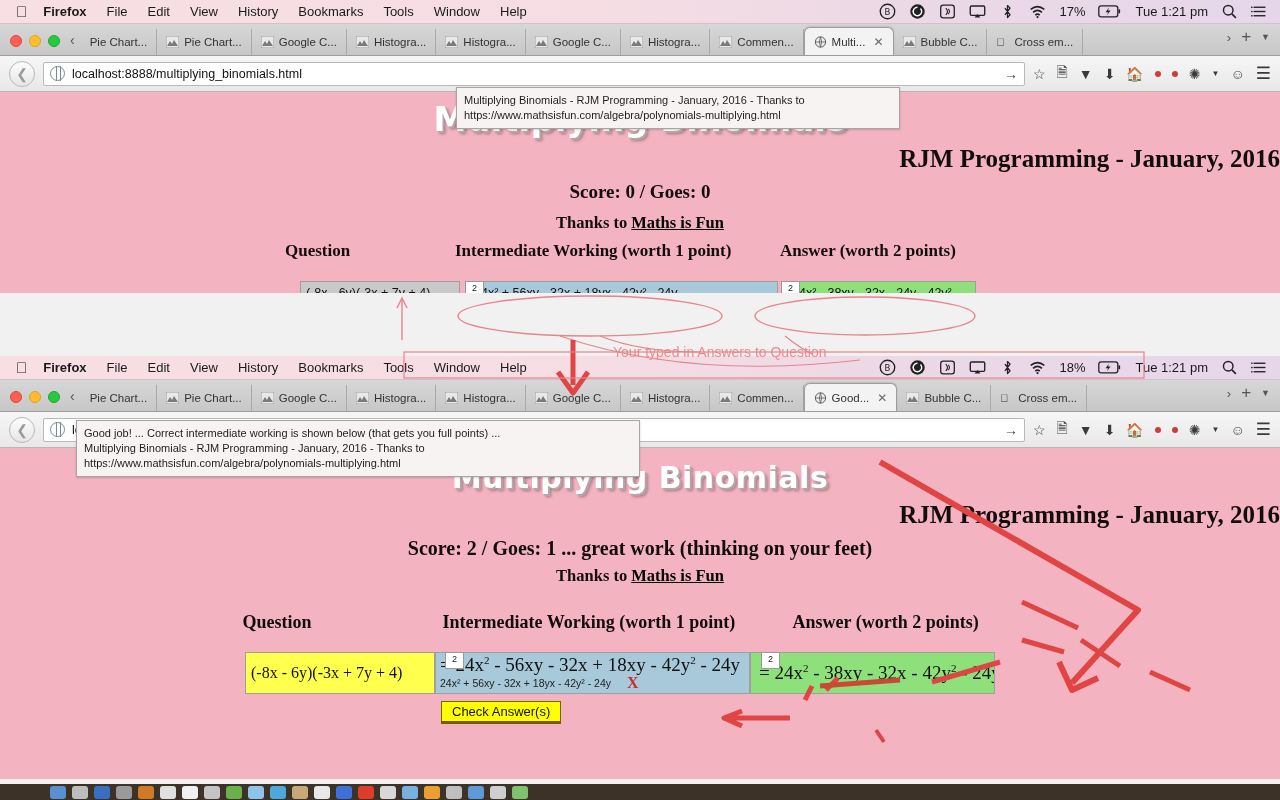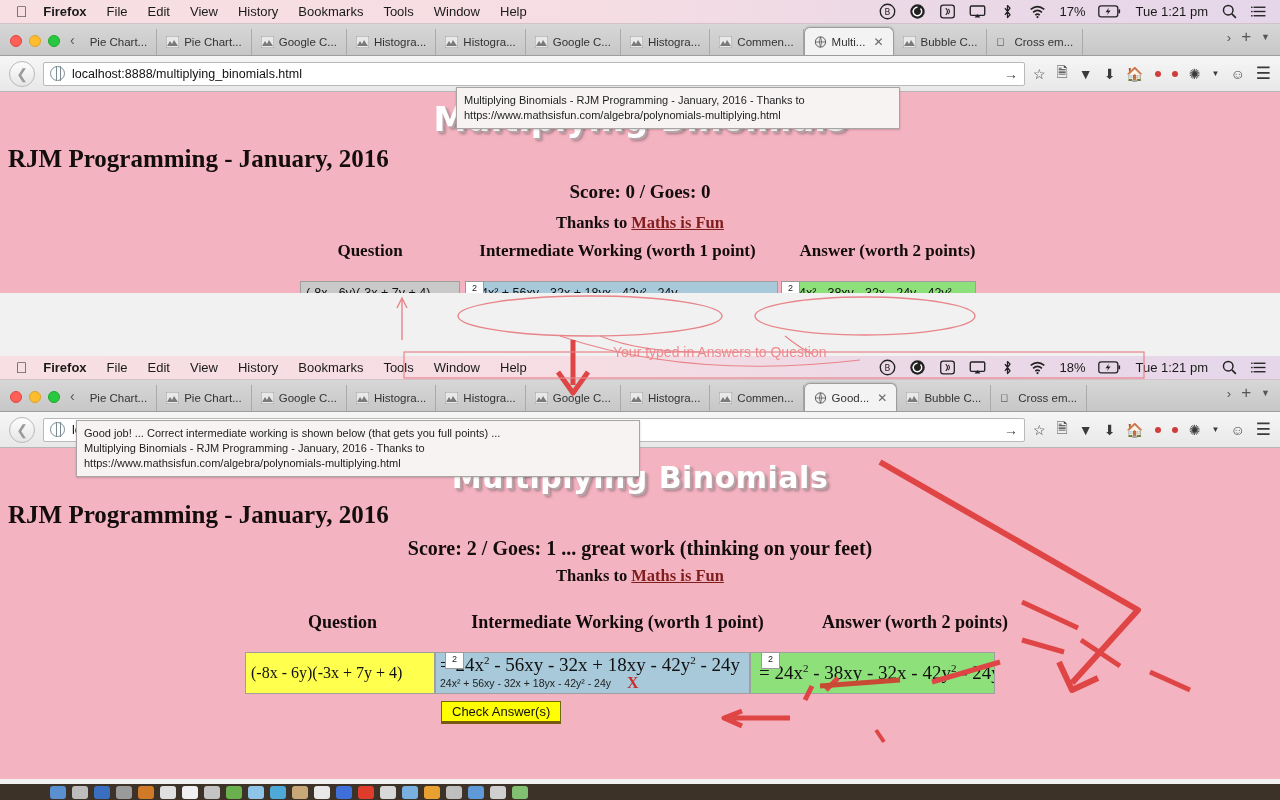--- a/index.html
+++ b/index.html
@@ -88,40 +88,40 @@
   .page.p1 { height:201px; }
   .page.p2 { height:331px; }
 
   h1.bigtitle {
     margin:0; padding-top:8px; text-align:center;
     font-family:"DejaVu Sans", sans-serif; font-weight:bold;
     font-size:33px; color:#ffffff; letter-spacing:0.5px;
     text-shadow:2px 2px 0 #b8a3a8, 3px 3px 3px rgba(90,70,75,.55);
   }
   h2.sub {
-    margin:6px 0 0 8px; text-align:left;
+    margin:6px 0 0 17px; text-align:right;
     font-family:"Liberation Serif", serif; font-weight:bold;
     font-size:25px; color:#140d0d;
   }
   .score {
     margin:8px 0 0 0; text-align:center;
     font-family:"Liberation Serif", serif; font-weight:bold;
     font-size:19px; color:#140d0d;
   }
   .thanks {
     margin:10px 0 0 0; text-align:center;
     font-family:"Liberation Serif", serif; font-weight:bold;
     font-size:16.5px; color:#140d0d;
   }
-  .thanks a { color:#7f1d1d;text-decoration:underline; }
+  .thanks a { color:#000000;text-decoration:underline; }
 
   .headrow { display:flex; justify-content:center; margin-top:8px; }
   .hcell {
     font-family:"Liberation Serif", serif; font-weight:bold;
-    font-size:17px; color:#120c0c; text-align:center;
+    font-size:17px; color:#120c0c; text-align:left;
   }
 
   .qtable { margin:0 auto; }
   .qrow { display:flex; align-items:stretch; }
   .cell {
     border:1px solid #9f9f9f; font-size:12.5px; color:#111;
     display:flex; align-items:center; padding:0 5px;
     font-family:"Liberation Sans", sans-serif; overflow:hidden; white-space:nowrap;
   }
   .c-grey { background:#c9c9c9; }

